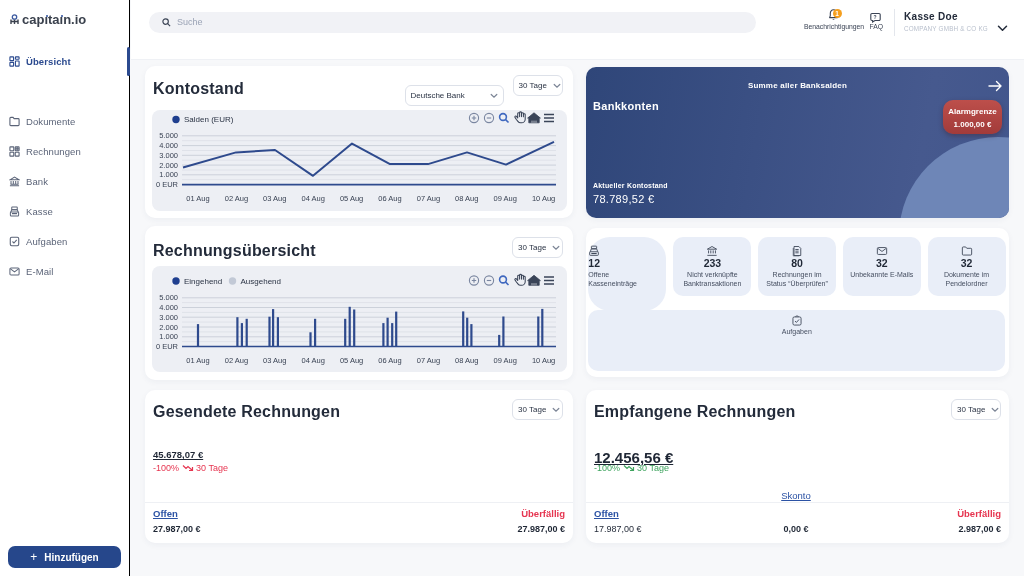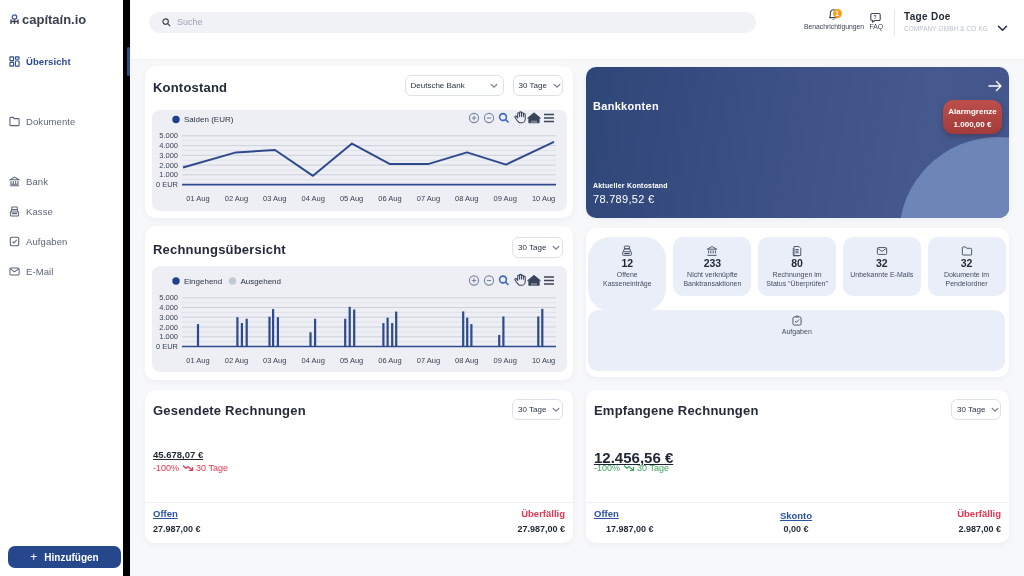--- a/index.html
+++ b/index.html
@@ -1,38 +1,38 @@
 <!DOCTYPE html>
 <html><head><meta charset="utf-8">
 <style>
 *{margin:0;padding:0;box-sizing:border-box;font-family:"Liberation Sans",sans-serif;}
 html,body{width:1024px;height:576px;overflow:hidden;}
 #app{position:relative;width:1024px;height:576px;background:#f7f8fa;}
 .abs{position:absolute;}
 
-#sidebar{position:absolute;left:0;top:0;width:130px;height:576px;background:#fff;border-right:7px solid #000000;z-index:5;}
+#sidebar{position:absolute;left:0;top:0;width:130px;height:576px;background:#fff;border-right:1px solid #000000;z-index:5;}
 #logo{position:absolute;left:9px;top:12px;font-weight:bold;font-size:13px;color:#3a414d;letter-spacing:0px;}
 .nav{position:absolute;left:0;width:130px;height:30px;display:flex;align-items:center;color:#5b6478;font-size:9.5px;letter-spacing:.1px;}
 .nav svg{position:absolute;left:9px;width:11px;height:11px;}
 .nav span{position:absolute;left:26px;}
 .nav.active{color:#2b4a8f;font-weight:bold;padding-left:19px;}
 .bar{position:absolute;left:127px;top:47px;width:3px;height:29px;background:#2b4a8f;border-radius:2px;z-index:6;}
 #addbtn{position:absolute;left:8px;top:546px;width:113px;height:22px;background:#26478b;border-radius:7px;color:#fff;font-size:10px;font-weight:bold;display:flex;align-items:center;justify-content:center;}
 #addbtn .pl{font-size:12px;font-weight:normal;margin-right:7px;}
 
 #header{position:absolute;left:131px;top:0;width:893px;height:60px;background:#fff;border-bottom:1px solid #eff1f5;}
 #search{position:absolute;left:18px;top:11.5px;width:607px;height:21.5px;background:#f1f2f6;border-radius:12px;color:#9aa3b5;font-size:9px;display:flex;align-items:center;}
 #search svg{margin-left:13px;margin-right:6px;}
 .hlabel{position:absolute;font-size:6.8px;color:#3a4354;}
 #vdiv{position:absolute;left:763px;top:9px;width:1px;height:27px;background:#e3e6ec;}
 #uname{position:absolute;left:773px;top:11px;font-size:10px;font-weight:bold;color:#232b3a;letter-spacing:.3px;}
 #ucomp{position:absolute;left:773px;top:25px;font-size:6.3px;color:#b9c0cd;letter-spacing:.2px;}
 
 .card{position:absolute;background:#fff;border-radius:10px;box-shadow:0 2px 6px rgba(40,60,100,0.05);}
-.ctitle{position:absolute;left:8px;top:13.5px;font-size:13px;font-weight:bold;color:#232b3a;letter-spacing:.2px;}
+.ctitle{position:absolute;left:8px;top:13.5px;font-size:16px;font-weight:bold;color:#232b3a;letter-spacing:.2px;}
 .dd{position:absolute;height:21px;background:#fff;border:1px solid #dde1e9;border-radius:6px;font-size:8px;color:#2a3344;display:flex;align-items:center;justify-content:space-between;padding:0 5px;white-space:nowrap;}
 .dd .ch{margin-left:6px;display:flex;align-items:center;}
 .panel{position:absolute;left:7px;background:#edeff4;border-radius:8px;}
 </style></head>
 <body>
 <div id="app">
 
 <div id="sidebar">
  <div id="logo"><svg width="11" height="11" viewBox="0 0 11 11" style="vertical-align:-1px;margin-right:2px">
           <circle cx="5.5" cy="3" r="2.2" fill="none" stroke="#3c5aa0" stroke-width="1.3"></circle>
@@ -48,20 +48,32 @@
             <rect x="1" y="7" width="4" height="4" rx="0.5"></rect>
           </g>
         </svg>
         <span>Übersicht</span>
       </div>
  <div class="nav" style="top:106px;">
         <svg viewBox="0 0 12 12">
           <path d="M1 2.5 a1 1 0 0 1 1-1 h2.4 l1.2 1.4 h4.4 a1 1 0 0 1 1 1 v5.6 a1 1 0 0 1 -1 1 h-8 a1 1 0 0 1 -1-1 Z" fill="none" stroke="#5b6478" stroke-width="1.2"></path>
         </svg>
         <span>Dokumente</span>
+      </div>
+ <div class="nav" style="top:136px;">
+        <svg viewBox="0 0 12 12">
+          <g fill="none" stroke="#5b6478" stroke-width="1.2">
+            <rect x="1" y="1" width="4.2" height="4.2" rx="0.5"></rect>
+            <rect x="6.8" y="1" width="4.2" height="4.2" rx="0.5"></rect>
+            <rect x="1" y="6.8" width="4.2" height="4.2" rx="0.5"></rect>
+            <rect x="6.8" y="6.8" width="4.2" height="4.2" rx="0.5"></rect>
+            <path d="M8.9 1 v4.2 M6.8 3.1 h4.2"></path>
+          </g>
+        </svg>
+        <span>Rechnungen</span>
       </div>
  <div class="nav" style="top:166px;">
         <svg viewBox="0 0 12 12">
           <g fill="none" stroke="#5b6478" stroke-width="1.1">
             <path d="M1 4.2 L6 1.2 L11 4.2 Z"></path>
             <path d="M2.2 5.5 v3.2 M4.7 5.5 v3.2 M7.3 5.5 v3.2 M9.8 5.5 v3.2"></path>
             <path d="M1 10.6 h10 M1.6 9 h8.8"></path>
           </g>
         </svg>
         <span>Bank</span>
@@ -104,30 +116,30 @@
           <path d="M5.4 11.2 a1.2 1.2 0 0 0 2.2 0 Z" fill="#3a4354"></path>
         </svg></div>
  <div class="abs" style="left:701.5px;top:8.5px;width:9px;height:9px;border-radius:50%;background:#f59f1e;line-height:9px!important;color:#fff;font-size:6.5px;font-weight:bold;text-align:center;line-height:10px;">1</div>
  <div class="hlabel" style="left:673px;top:23px;">Benachrichtigungen</div>
  <div class="abs" style="left:739px;top:9px;"><svg width="11" height="11" viewBox="0 0 11 11">
           <path d="M2 1.5 h7 a1.2 1.2 0 0 1 1.2 1.2 v4.6 a1.2 1.2 0 0 1 -1.2 1.2 h-4 L2.6 10 L2.6 8.5 h-0.6 a1.2 1.2 0 0 1 -1.2 -1.2 v-4.6 a1.2 1.2 0 0 1 1.2 -1.2 Z" fill="none" stroke="#3a4354" stroke-width="1.1"></path>
           <text x="3.4" y="6.8" font-size="5" fill="#3a4354" font-weight="bold">?</text>
         </svg></div>
  <div class="hlabel" style="left:738.5px;top:23px;">FAQ</div>
  <div id="vdiv"></div>
- <div id="uname">Tage Doe</div>
+ <div id="uname">Kasse Doe</div>
  <div id="ucomp">COMPANY GMBH &amp; CO KG</div>
  <div class="abs" style="left:866px;top:18px;"><svg width="11" height="7" viewBox="0 0 11 7">
           <path d="M1.5 1.2 L5.5 5.2 L9.5 1.2" fill="none" stroke="#232b3a" stroke-width="1.5" stroke-linecap="round" stroke-linejoin="round"></path>
         </svg></div>
 </div>
 
 <div class="card" id="c1" style="left:145px;top:66px;width:428px;height:151.5px;">
  <div class="ctitle">Kontostand</div>
- <div class="dd" style="left:259.5px;top:9px;width:99px;text-align:right;">
+ <div class="dd" style="left:259.5px;top:19px;width:99px;text-align:right;">
         <span>Deutsche Bank</span>
         <span class="ch">
           <svg width="8" height="6" viewBox="0 0 8 6">
             <path d="M1.2 1.5 L4 4.2 L6.8 1.5" fill="none" stroke="#7c8596" stroke-width="1.2" stroke-linecap="round"></path>
           </svg>
         </span>
       </div>
  <div class="dd" style="left:367.5px;top:9px;width:50px;">
         <span>30 Tage</span>
         <span class="ch">
@@ -187,20 +199,21 @@
             <path d="M380 12.8 v-2.2 M382 12.8 v-2.2 M384 12.8 v-2.2" stroke="#edeff4" stroke-width="0.7"></path>
           </g>
           <g stroke="#3a4458" stroke-width="1.5">
             <path d="M392 4.6 h10 M392 8 h10 M392 11.4 h10"></path>
           </g>
 </svg></div>
 </div>
 
 <div class="card" id="c2" style="left:586px;top:67px;width:423px;height:150.5px;background:linear-gradient(100deg,#2f4679 0%,#46598e 78%,#42568c 100%);overflow:hidden;">
  <div class="abs" style="left:313px;top:70px;width:198px;height:198px;border-radius:50%;background:#6e86b7;"></div>
+ <div class="abs" style="left:0;top:13.5px;width:423px;text-align:center;color:#fff;font-size:8px;font-weight:bold;letter-spacing:.2px;">Summe aller Banksalden</div>
  <div class="abs" style="left:402px;top:11px;"><svg width="15" height="12" viewBox="0 0 15 12">
           <path d="M1 6 L13 6 M8.5 1.5 L13 6 L8.5 10.5" fill="none" stroke="#fff" stroke-width="1.4" stroke-linecap="round" stroke-linejoin="round"></path>
         </svg></div>
  <div class="abs" style="left:7px;top:33px;color:#fff;font-size:11px;font-weight:bold;letter-spacing:.3px;">Bankkonten</div>
  <div class="abs" style="left:357px;top:33px;width:59px;height:34px;background:linear-gradient(180deg,#bd4f4b,#a23b3a);border-radius:10px;color:#fff;text-align:center;font-size:8px;font-weight:bold;padding-top:4.5px;line-height:13px;box-shadow:0 2px 5px rgba(60,20,20,.35);">Alarmgrenze<br><span style="font-weight:bold;">1.000,00 €</span></div>
  <div class="abs" style="left:7px;top:114.5px;color:#fff;font-size:7px;font-weight:bold;letter-spacing:.2px;">Aktueller Kontostand</div>
  <div class="abs" style="left:7px;top:126px;color:#fff;font-size:11px;letter-spacing:.3px;">78.789,52 €</div>
 </div>
 
 <div class="card" id="c3" style="left:145px;top:226px;width:428px;height:154px;">
@@ -287,21 +300,21 @@
             <path d="M375.6 14.6 L382 9.3 L388.4 14.6 L387.2 14.6 L387.2 19.3 L376.8 19.3 L376.8 14.6 Z" fill="#3a4458" stroke="#3a4458" stroke-width="0.8" stroke-linejoin="round"></path>
             <path d="M380 19.3 v-2.2 M382 19.3 v-2.2 M384 19.3 v-2.2" stroke="#edeff4" stroke-width="0.7"></path>
           </g>
           <g stroke="#3a4458" stroke-width="1.5">
             <path d="M392 11.1 h10 M392 14.5 h10 M392 17.9 h10"></path>
           </g>
 </svg></div>
 </div>
 
 <div class="card" id="c4" style="left:586px;top:228px;width:423px;height:149px;">
-      <div class="abs" style="left:2.3px;top:9px;width:78px;height:74px;background:#e9eef8;border-radius:22px;text-align:center;">
+      <div class="abs" style="left:2.3px;top:9px;width:78px;height:74px;background:#e9eef8;border-radius:22px;">
 <div style="margin-top:6px;height:13px;"><svg viewBox="0 0 16 16" width="12" height="12">
             <g fill="none" stroke="#3f4859" stroke-width="1.2">
               <rect x="4.5" y="1.5" width="7" height="3.6" rx="0.6"></rect>
               <path d="M3 9 L4.5 5.1 h7 L13 9"></path>
               <rect x="2.2" y="9" width="11.6" height="4.8" rx="0.9"></rect>
               <path d="M4.4 11.4 h7.2" stroke-width="1.4"></path>
             </g>
           </svg></div>
 <div style="font-size:10.5px;font-weight:bold;color:#1f2735;margin-top:1px;">12</div>
 <div style="font-size:7px;color:#454e60;line-height:8.5px;margin-top:2px;">Offene<br>Kasseneinträge</div>
@@ -387,18 +400,18 @@
             <path d="M1.2 1.5 L4 4.2 L6.8 1.5" fill="none" stroke="#7c8596" stroke-width="1.2" stroke-linecap="round"></path>
           </svg>
         </span>
       </div>
  <div class="abs" style="left:8px;top:59px;font-size:15px;font-weight:bold;color:#1f2735;text-decoration:underline;">12.456,56 €</div>
  <div class="abs" style="left:8px;top:73px;font-size:9px;color:#3fa45f;">-100% <svg width="12" height="8" viewBox="0 0 12 8" style="vertical-align:-1px">
           <path d="M1 1.5 L4 4.5 L6 2.5 L10.5 6.5 M10.5 3 L10.5 6.5 L7 6.5" fill="none" stroke="#3fa45f" stroke-width="1.2"></path>
         </svg> 30 Tage</div>
  <div class="abs" style="left:0;top:112px;width:423px;height:1px;background:#eef0f4;"></div>
  <div class="abs" style="left:8px;top:118px;font-size:9.5px;font-weight:bold;color:#2b52a4;text-decoration:underline;">Offen</div>
- <div class="abs" style="left:20px;top:134px;font-size:9px;font-weight:bold;color:#1f2735;">17.987,00 €</div>
- <div class="abs" style="left:180px;top:120px;width:60px;text-align:center;font-size:9.5px;font-weight:bold;color:#2b52a4;text-decoration:underline;">Skonto</div>
+ <div class="abs" style="left:8px;top:134px;font-size:9px;font-weight:normal;color:#1f2735;">17.987,00 €</div>
+ <div class="abs" style="left:180px;top:100px;width:60px;text-align:center;font-size:9.5px;font-weight:normal;color:#2b52a4;text-decoration:underline;">Skonto</div>
  <div class="abs" style="left:180px;top:134px;width:60px;text-align:center;font-size:9px;font-weight:bold;color:#1f2735;">0,00 €</div>
  <div class="abs" style="right:8px;top:118px;font-size:9.5px;font-weight:bold;color:#e63550;">Überfällig</div>
  <div class="abs" style="right:8px;top:134px;font-size:9px;font-weight:bold;color:#1f2735;margin-left:14px;">2.987,00 €</div>
 </div>
 </div>
 </body></html>

